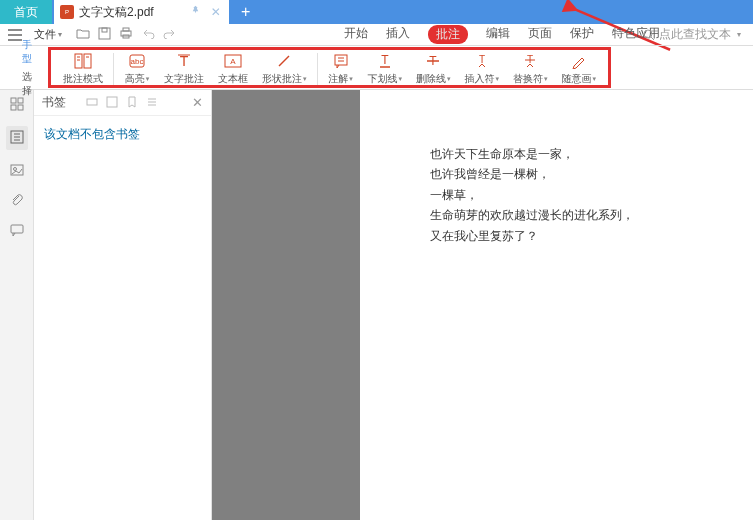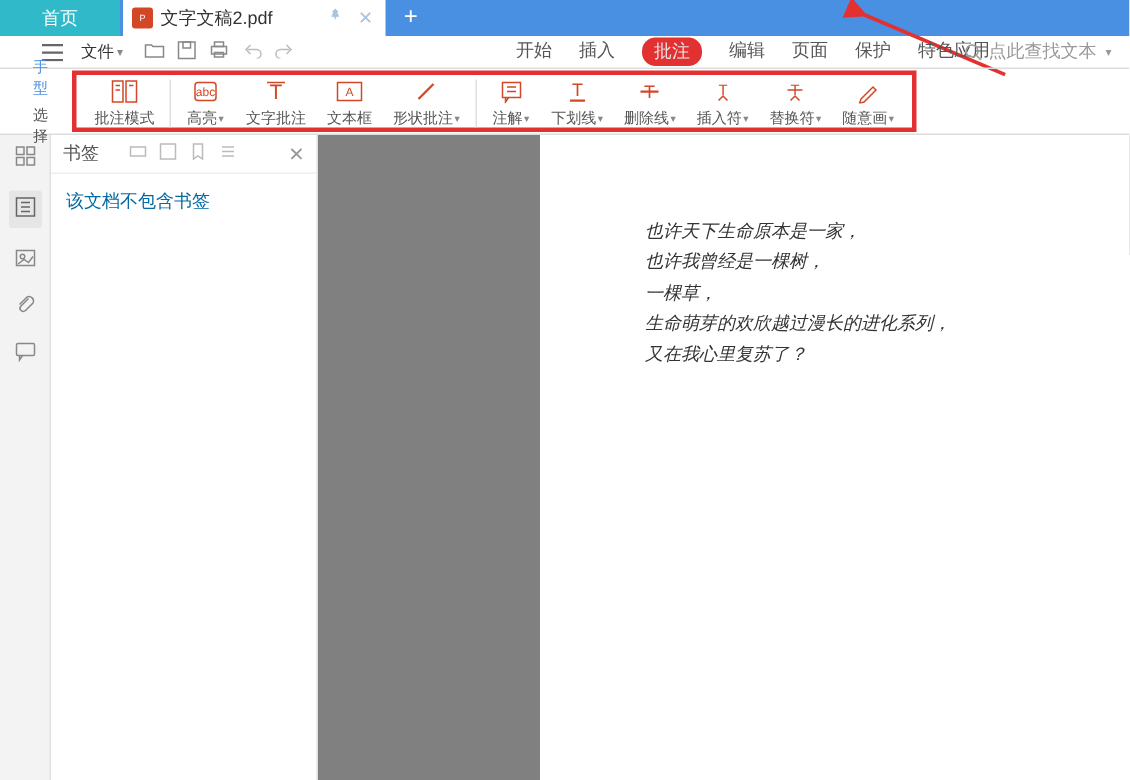--- a/index.html
+++ b/index.html
@@ -1,29 +1,29 @@
 <!DOCTYPE html>
 <html><head>
 <meta charset="utf-8">
 <style>
 * { margin: 0; padding: 0; box-sizing: border-box; font-family: "Microsoft YaHei", sans-serif; }
 body { width: 753px; height: 520px; background: #fff; font-size: 11px; color: #333; overflow: hidden; position: relative; }
 
 
 .tabbar { height: 24px; background: #4a90e2; display: flex; align-items: stretch; }
-.tab-home { background: #2fb9c9; color: #fff; padding: 0 28px; display: flex; align-items: center; font-size: 12px; }
+.tab-home { background: #2fb9c9; color: #fff; padding: 0 14px; display: flex; align-items: center; font-size: 12px; }
 .tab-doc { background: #fff; color: #333; display: flex; align-items: center; padding: 0 8px 0 6px; margin-left: 2px; font-size: 12px; }
 .tab-doc .pdf-icon { width: 14px; height: 14px; background: #d24726; border-radius: 2px; margin-right: 5px; display: flex; align-items: center; justify-content: center; }
 .tab-doc .pdf-icon svg { fill: #fff; }
 .tab-ctrl { display: flex; align-items: center; margin-left: 36px; gap: 10px; color: #6a9fd8; }
 .tab-ctrl span { cursor: pointer; }
 .new-tab { width: 22px; display: flex; align-items: center; justify-content: center; color: #fff; font-size: 16px; margin-left: 6px; }
 
 
-.menubar { height: 22px; display: flex; align-items: center; border-bottom: 1px solid #ddd; padding: 0 24px; gap: 4px; position: relative; }
+.menubar { height: 22px; display: flex; align-items: center; border-bottom: 1px solid #ddd; padding: 0 4px; gap: 4px; position: relative; }
 .menubtn { padding: 2px 4px; display: flex; align-items: center; }
 .qat { display: flex; gap: 8px; margin-left: 6px; color: #888; }
 .qat svg { cursor: pointer; }
 .menutabs { display: flex; gap: 18px; font-size: 12px; position: absolute; left: 344px; }
 .menutabs .mt { color: #555; }
 .menutabs .mt.active { background: #e33030; color: #e5e5e5; padding: 1px 8px; border-radius: 9px; }
 .search { position: absolute; right: 12px; display: flex; align-items: center; gap: 4px; color: #999; font-size: 12px; }
 .search .dd { font-size: 8px; margin-left: 2px; }
 
 
@@ -43,21 +43,21 @@
 .sidestrip .sbtn { color: #888; }
 .sidestrip .sbtn.active { background: #e6e6e6; padding: 3px; border-radius: 2px; }
 .bookmark-panel { width: 178px; border-right: 1px solid #e0e0e0; background: #fff; display: flex; flex-direction: column; }
 .bm-head { height: 26px; display: flex; align-items: center; padding: 0 8px; border-bottom: 1px solid #eee; gap: 10px; }
 .bm-title { font-size: 12px; color: #555; }
 .bm-icons { display: flex; gap: 8px; color: #bbb; margin-left: auto; margin-right: 24px; }
 .bm-close { color: #999; font-size: 13px; }
 .bm-body { padding: 10px 10px; color: #0369a1; font-size: 12px; }
 .gutter { flex: 0 0 148px; background: #808080; }
 .docview { flex: 1; background: #808080; position: relative; }
-.page { position: absolute; left: 0; top: 0; right: 0; bottom: 0; background: #fff; padding: 54px 64px 0 70px; font-style: italic; }
+.page { position: absolute; left: 0; top: 0; right: 0; bottom: 0; background: #fff; padding: 54px 64px 0 70px; }
 .page p { font-size: 12px; color: #333; line-height: 1.7; }
 
 
 .arrow { position: absolute; top: 4px; left: 570px; width: 200px; height: 30px; pointer-events: none; transform: rotate(23deg); transform-origin: left top; }
 .arrow svg { overflow: visible; }
 </style>
 </head>
 <body>
 
 <div class="arrow">

